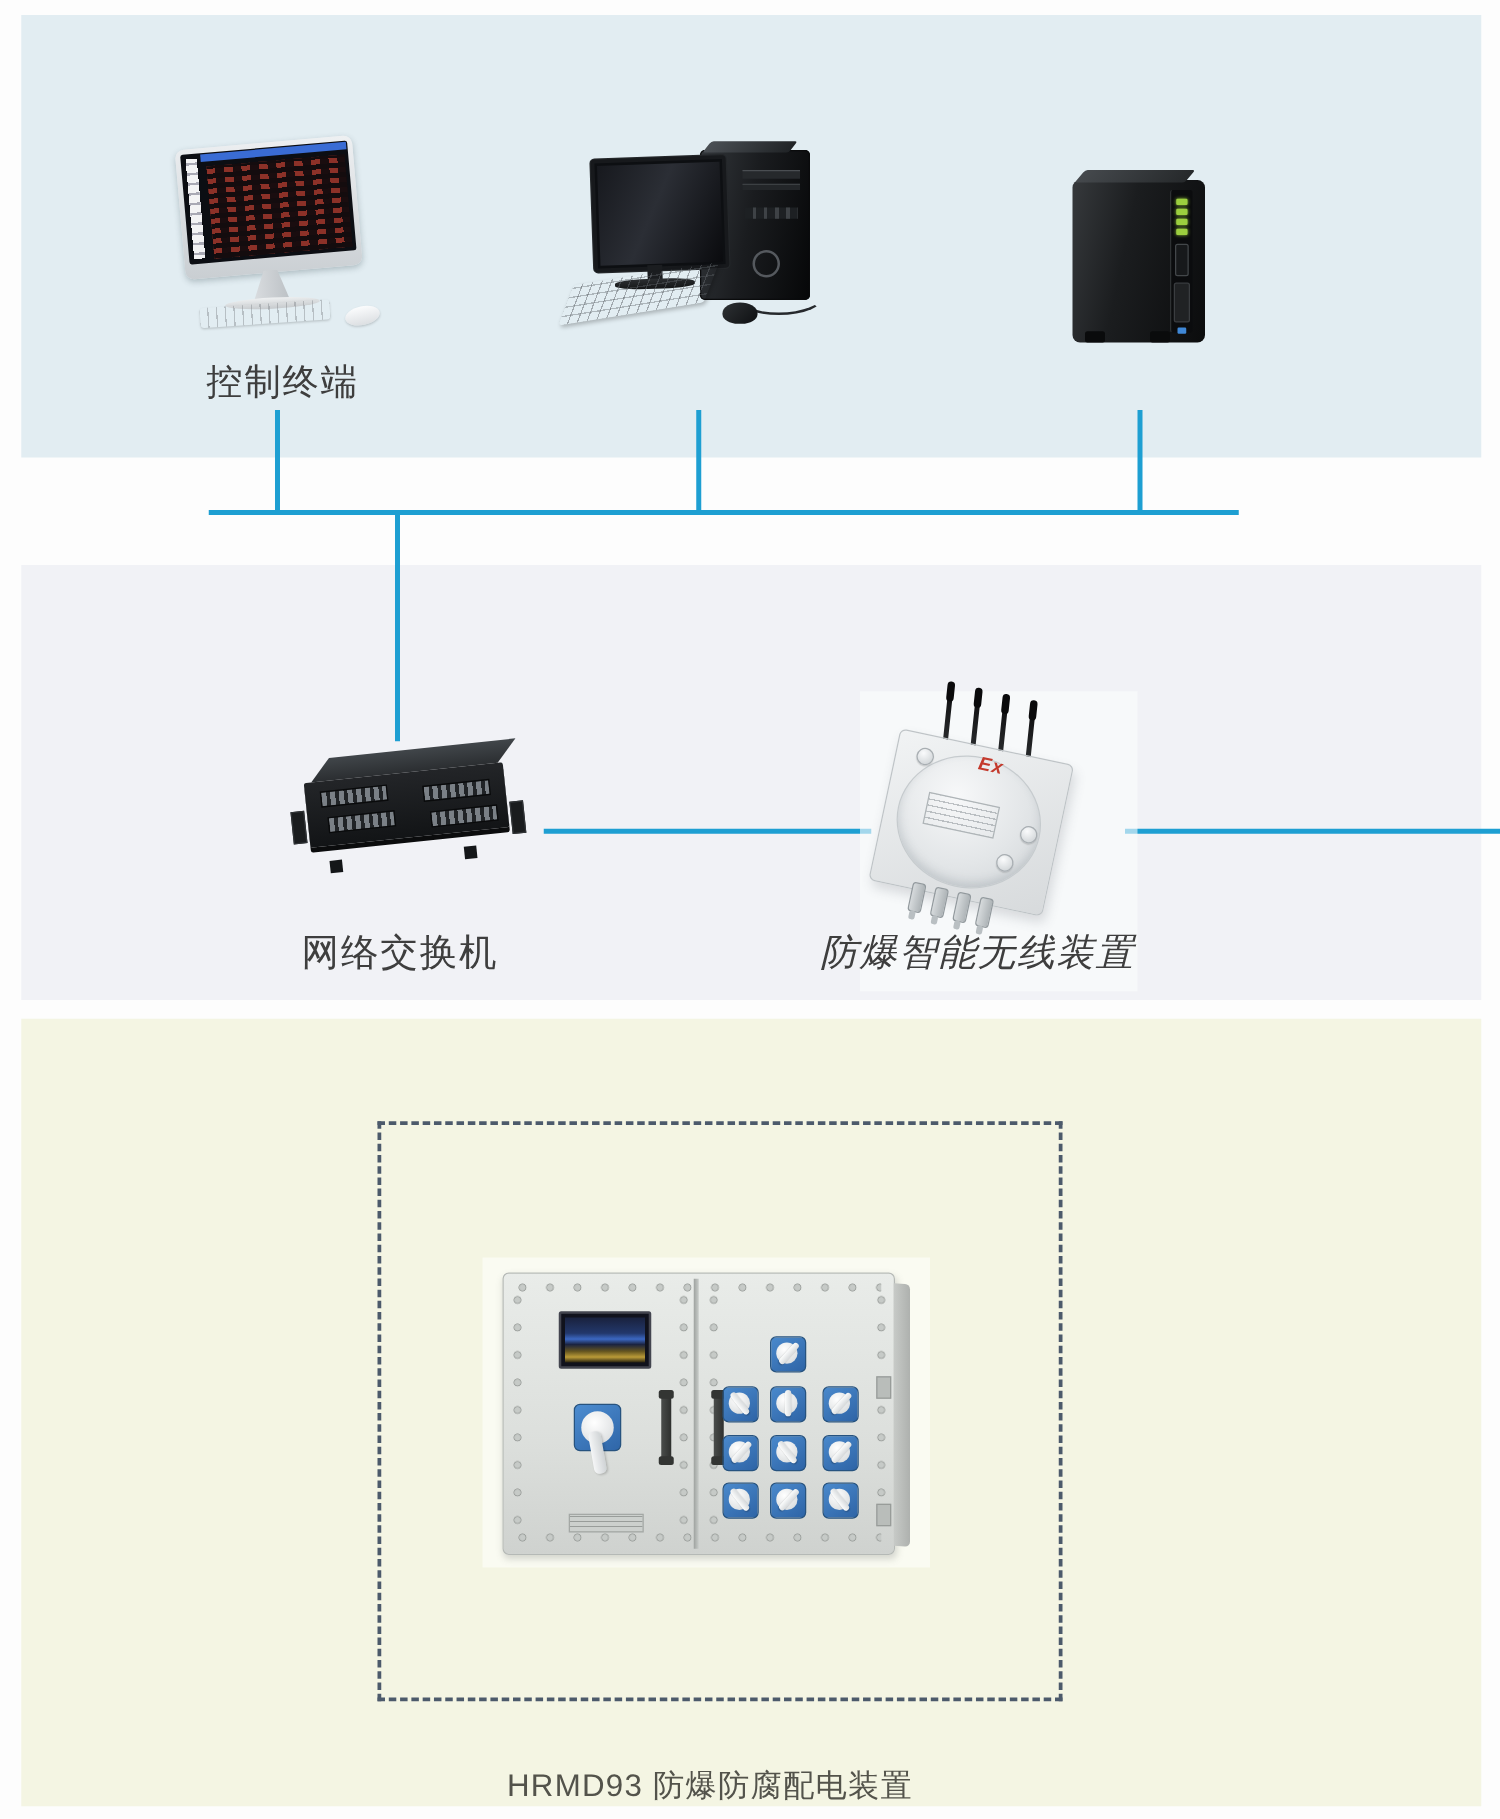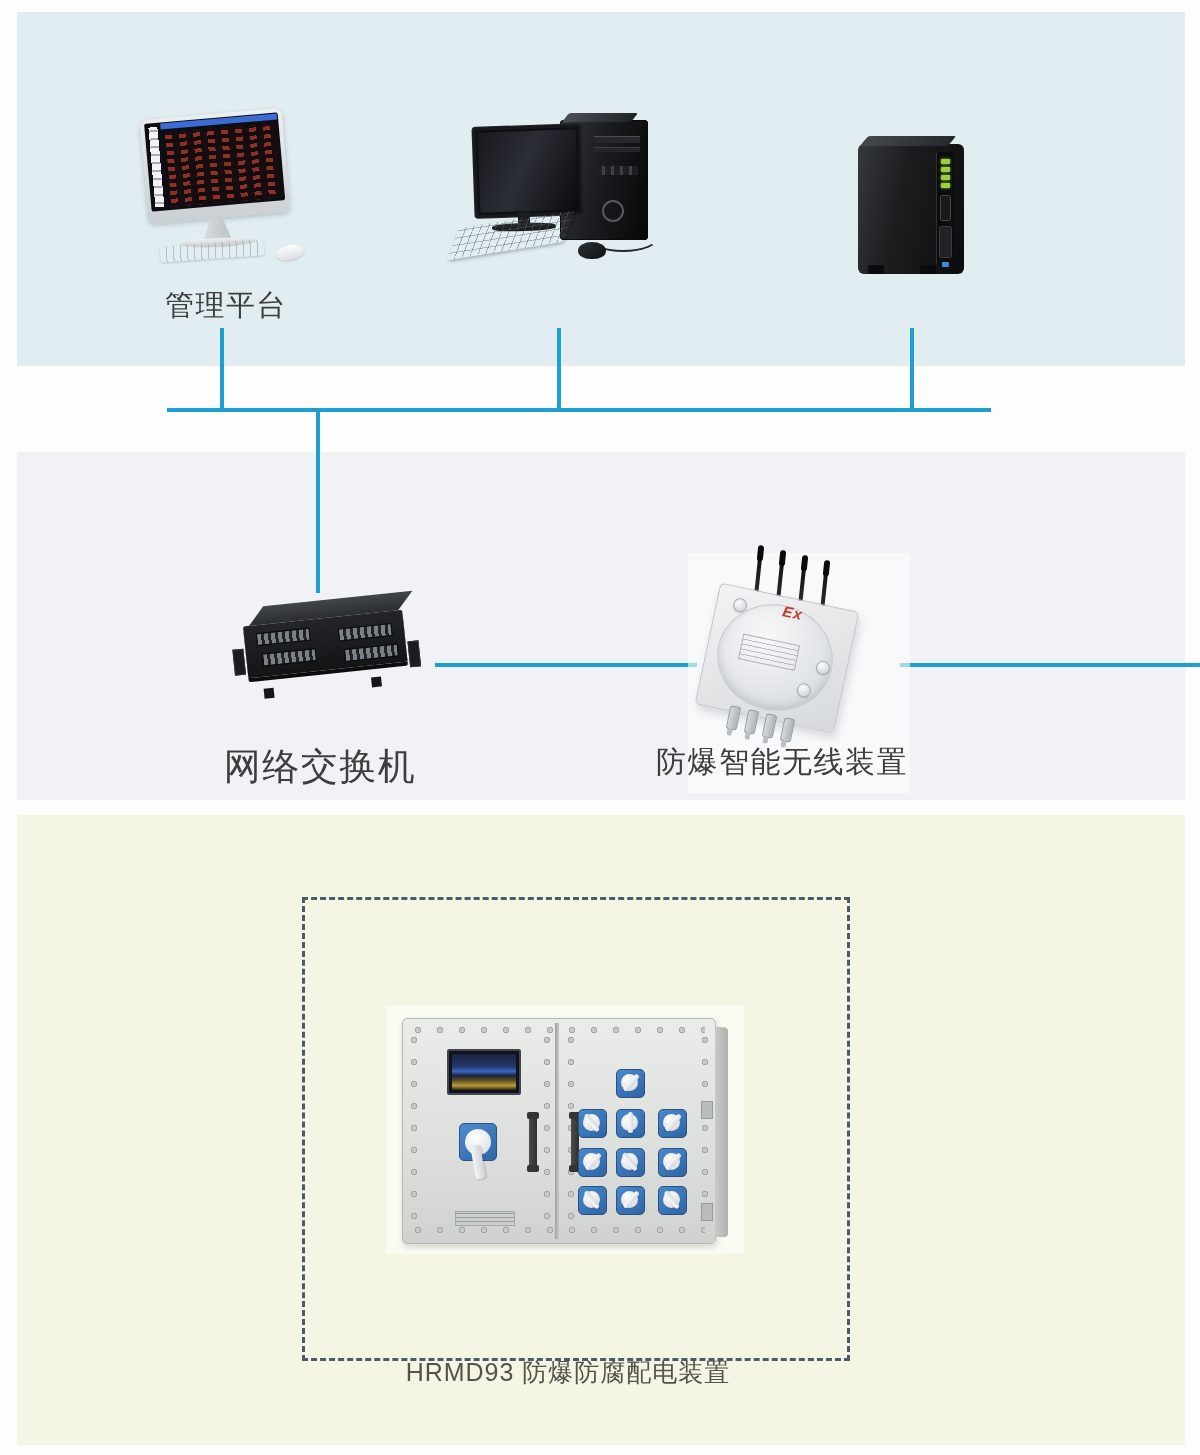--- a/index.html
+++ b/index.html
@@ -21,23 +21,23 @@
   .lineD{left:316px;top:411px;width:4px;height:182px;}
   .lineE{left:435px;top:663px;width:262px;height:4px;}
   .lineF{left:900px;top:663px;width:300px;height:4px;}
 
   
   .lbl{position:absolute;text-align:center;color:var(--label-text,#3e3e3e);
        font-size:29px;letter-spacing:1.5px;white-space:nowrap;}
   .lbl-ct{left:96px;top:286px;width:260px;}
   .lbl-mp{left:430px;top:286px;width:260px;}
   .lbl-sv{left:783px;top:286px;width:260px;}
-  .lbl-sw{left:170px;top:742px;width:300px;font-size:37px;}
-  .lbl-wl{left:602px;top:742px;width:360px;font-size:30px;}
-  .lbl-hr{left:388px;top:1356px;width:360px;font-size:25px;color:#53534b;letter-spacing:1px;}
+  .lbl-sw{left:170px;top:742px;width:300px;font-size:30px;}
+  .lbl-wl{left:602px;top:742px;width:360px;font-size:30px;font-style:italic;}
+  .lbl-hr{left:388px;top:1412px;width:360px;font-size:25px;color:#53534b;letter-spacing:1px;}
 
   
   .imac{position:absolute;left:142px;top:108px;width:160px;height:152px;}
   .imac-frame{position:absolute;left:2px;top:6px;width:142px;height:104px;
       background:linear-gradient(185deg,#eef0f2,#c9ced2);border-radius:7px;
       padding:4px 4px 12px 4px;box-sizing:border-box;transform:rotate(-5deg);
       box-shadow:0 2px 5px rgba(40,60,70,.28);}
   .imac-display{position:relative;width:100%;height:100%;background:#0c0e13;border-radius:2px;overflow:hidden;}
   .imac-sidebar{position:absolute;left:1px;top:1px;bottom:1px;width:15px;background:#f3f3f4;
       background-image:repeating-linear-gradient(0deg,transparent 0 6px,#a9a9b4 6px 8px);
@@ -225,21 +225,21 @@
         <div class="imac-sidebar"></div>
         <div class="imac-topbar"></div>
         <div class="imac-grid"></div>
       </div>
     </div>
     <div class="imac-stand"></div>
     <div class="imac-base"></div>
     <div class="imac-keyboard"></div>
     <div class="imac-mouse"></div>
   </div>
-  <div class="lbl lbl-ct">管理平台</div>
+  <div class="lbl lbl-ct">控制终端</div>
 
   <div class="pc">
     <div class="pc-tower">
       <div class="pc-drive"></div>
       <div class="pc-drive2"></div>
       <div class="pc-io"></div>
       <div class="pc-logo"></div>
     </div>
     <div class="pc-monitor"></div>
     <div class="pc-neck"></div>

